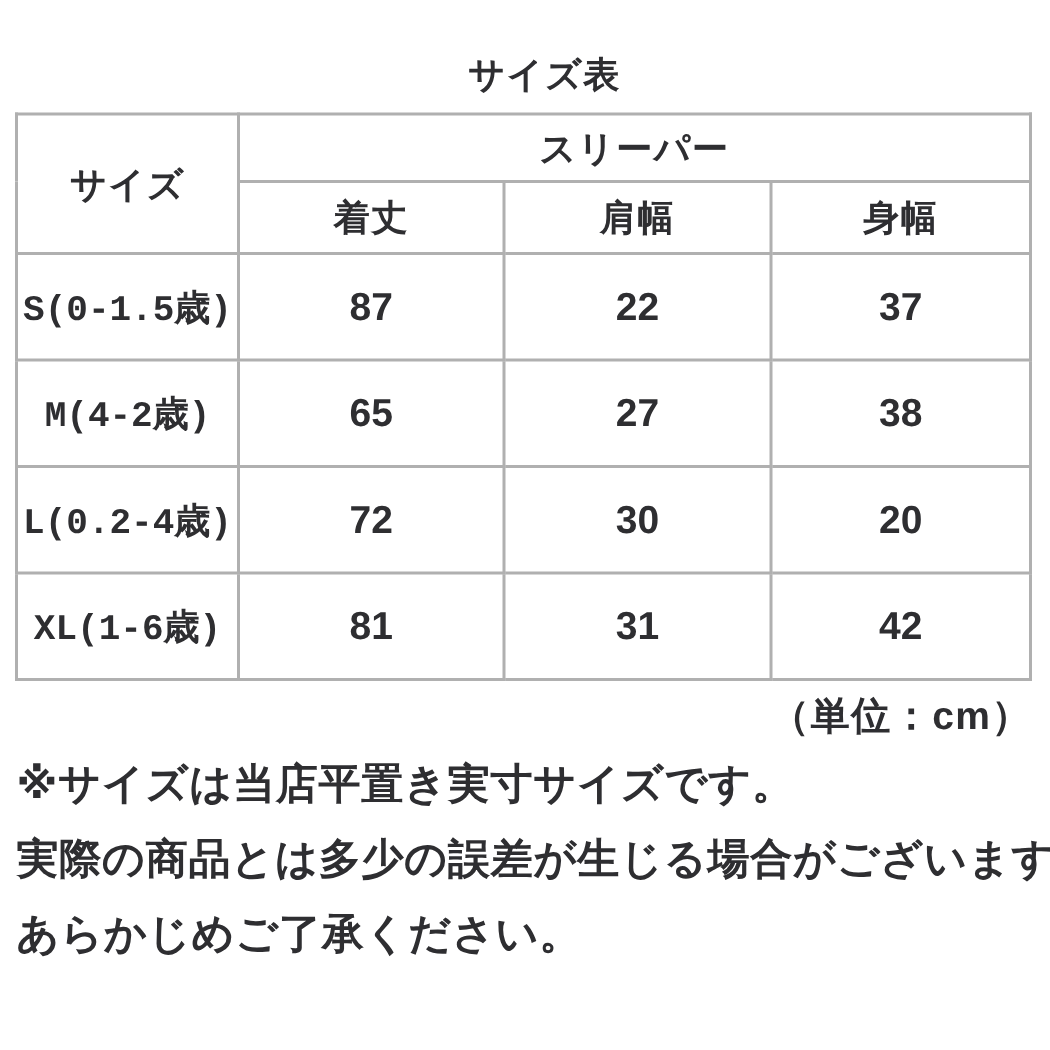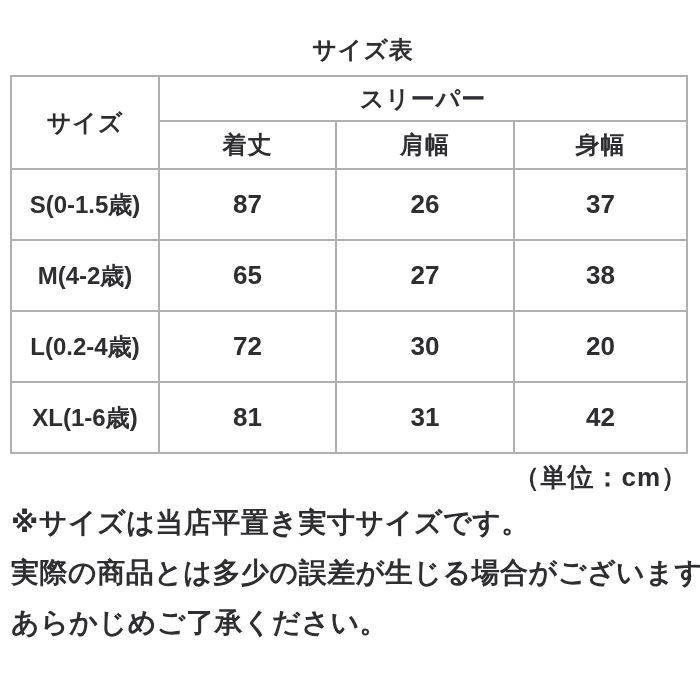--- a/index.html
+++ b/index.html
@@ -38,21 +38,21 @@
     border: 2px solid #b0b0b0;
     text-align: center;
     vertical-align: middle;
     padding: 0;
     background: #ffffff;
   }
   tr.group-row    { height: 45px; border-radius: 11px; }
   tr.subhead-row  { height: 48px; }
   tr.data-row     { height: 71px; }
   td.header-cell  { font-size: 24px; letter-spacing: 1px; }
-  td.size-cell    { font-size: 24px; }
+  td.size-cell    { font-size: 24px; font-family: Liberation Mono, monospace; }
   td.value-cell   { font-size: 26px; }
   .unit-note {
     position: absolute;
     top: 460px;
     right: 12px;
     font-size: 26px;
     letter-spacing: 1px;
   }
   .notes {
     position: absolute;
@@ -82,21 +82,21 @@
       <td class="header-cell" colspan="3">スリーパー</td>
     </tr>
     <tr class="subhead-row">
       <td class="header-cell">着丈</td>
       <td class="header-cell">肩幅</td>
       <td class="header-cell">身幅</td>
     </tr>
     <tr class="data-row">
       <td class="size-cell">S(0-1.5歳)</td>
       <td class="value-cell">87</td>
-      <td class="value-cell">26</td>
+      <td class="value-cell">22</td>
       <td class="value-cell">37</td>
     </tr>
     <tr class="data-row">
       <td class="size-cell">M(4-2歳)</td>
       <td class="value-cell">65</td>
       <td class="value-cell">27</td>
       <td class="value-cell">38</td>
     </tr>
     <tr class="data-row">
       <td class="size-cell">L(0.2-4歳)</td>

